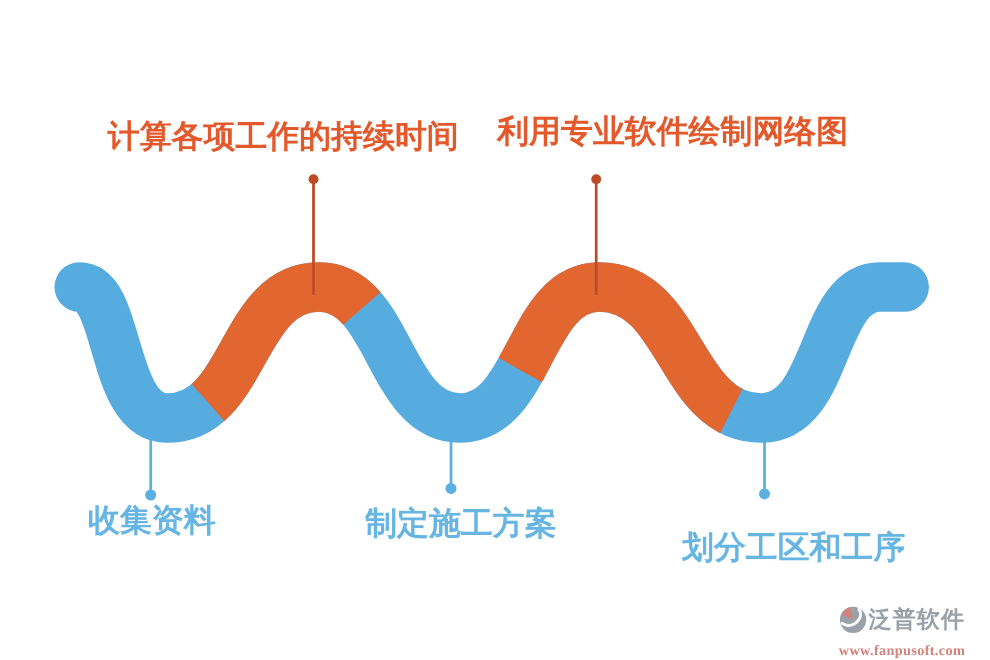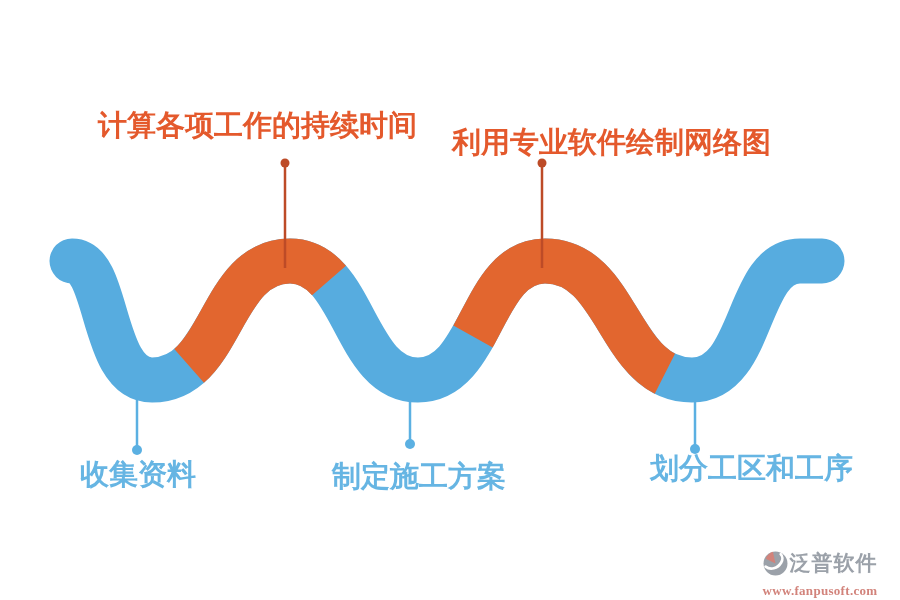--- a/index.html
+++ b/index.html
@@ -8,24 +8,24 @@
     font-family:"Liberation Sans", sans-serif;
     border-radius:14px;
   }
   .wave-svg{position:absolute;left:0;top:0;}
   .step-label{
     position:absolute;font-weight:bold;font-size:29px;line-height:32px;white-space:nowrap;
   }
   .step-label.top{color:#E4592C;}
   .step-label.bottom{color:#66B5E3;}
   .t1{left:98px;top:109px;}
-  .t2{left:452px;top:126px;}
+  .t2{left:452px;top:104px;}
   .b1{left:80px;top:458px;}
   .b2{left:332px;top:460px;}
-  .b3{left:620px;top:452px;margin-left:30px;}
+  .b3{left:620px;top:482px;}
   .watermark{
     position:absolute;top:549px;right:10px;width:140px;
     display:flex;flex-direction:column;align-items:center;
   }
   .brand-row{display:flex;align-items:center;gap:2px;}
   .brand-name{
     font-size:21px;font-weight:bold;color:#9BA1A9;letter-spacing:1px;white-space:nowrap;
   }
   .brand-url{
     margin-top:6px;font-family:"Liberation Serif", serif;font-weight:bold;

